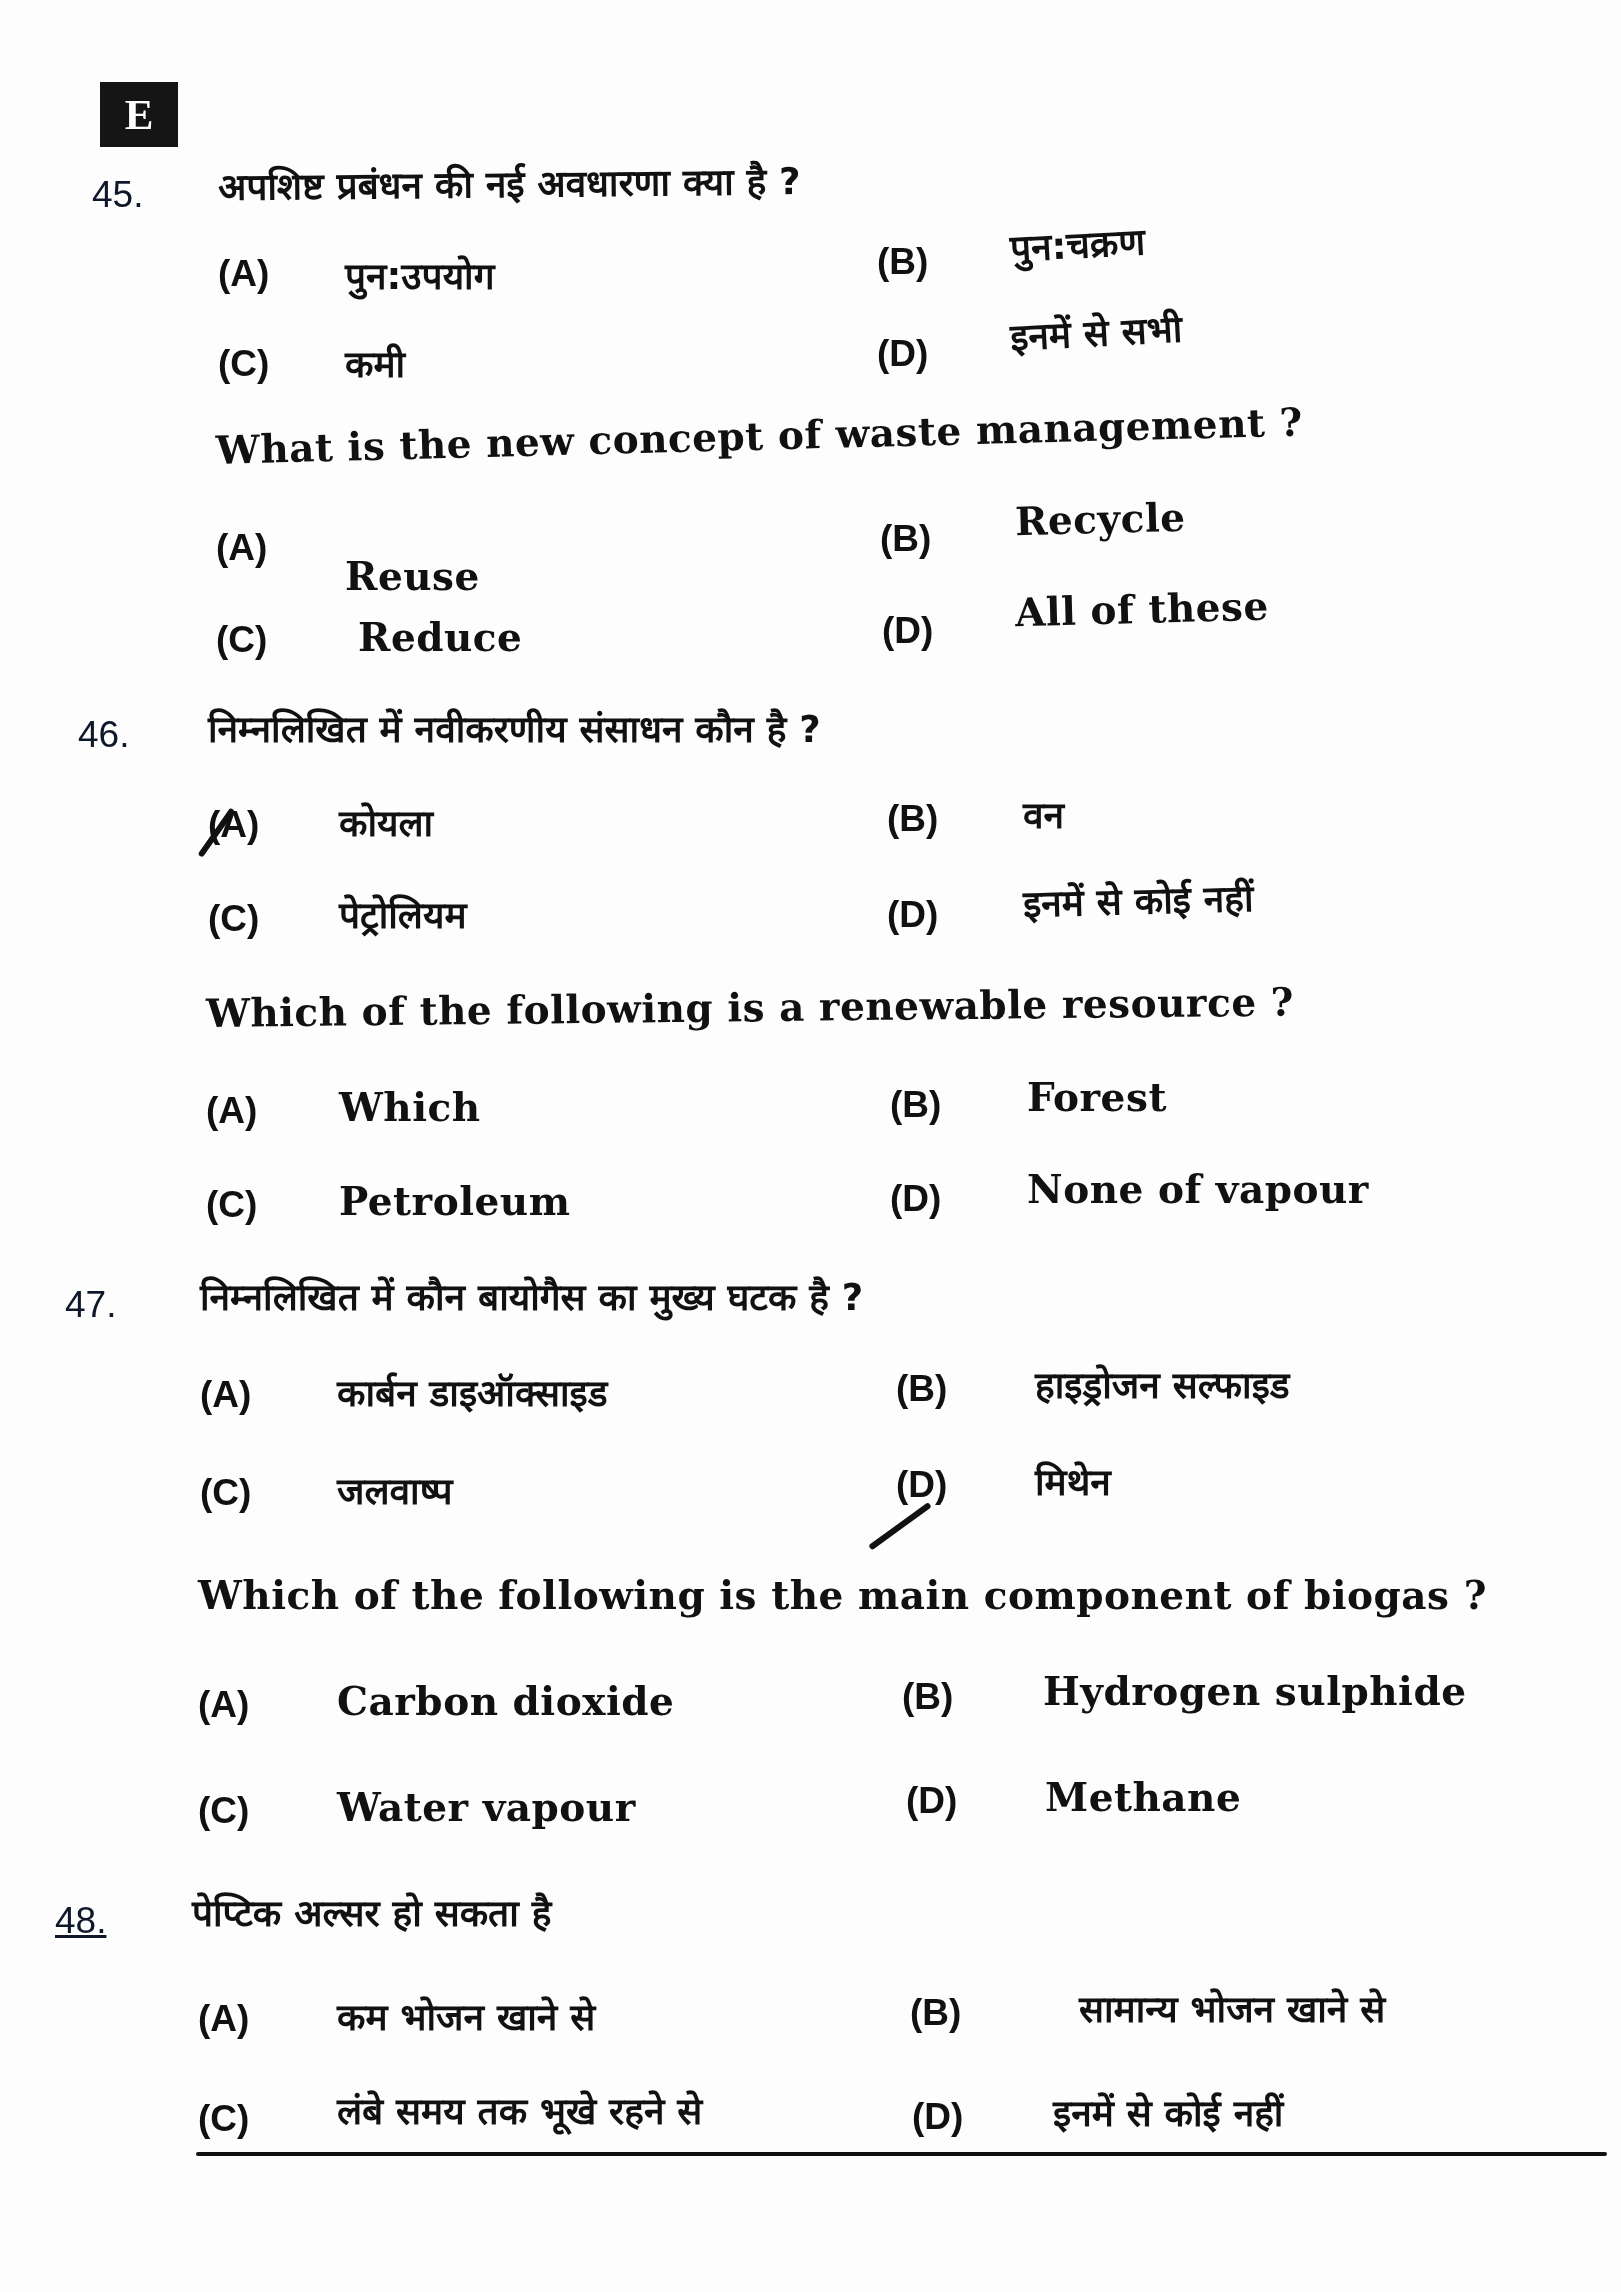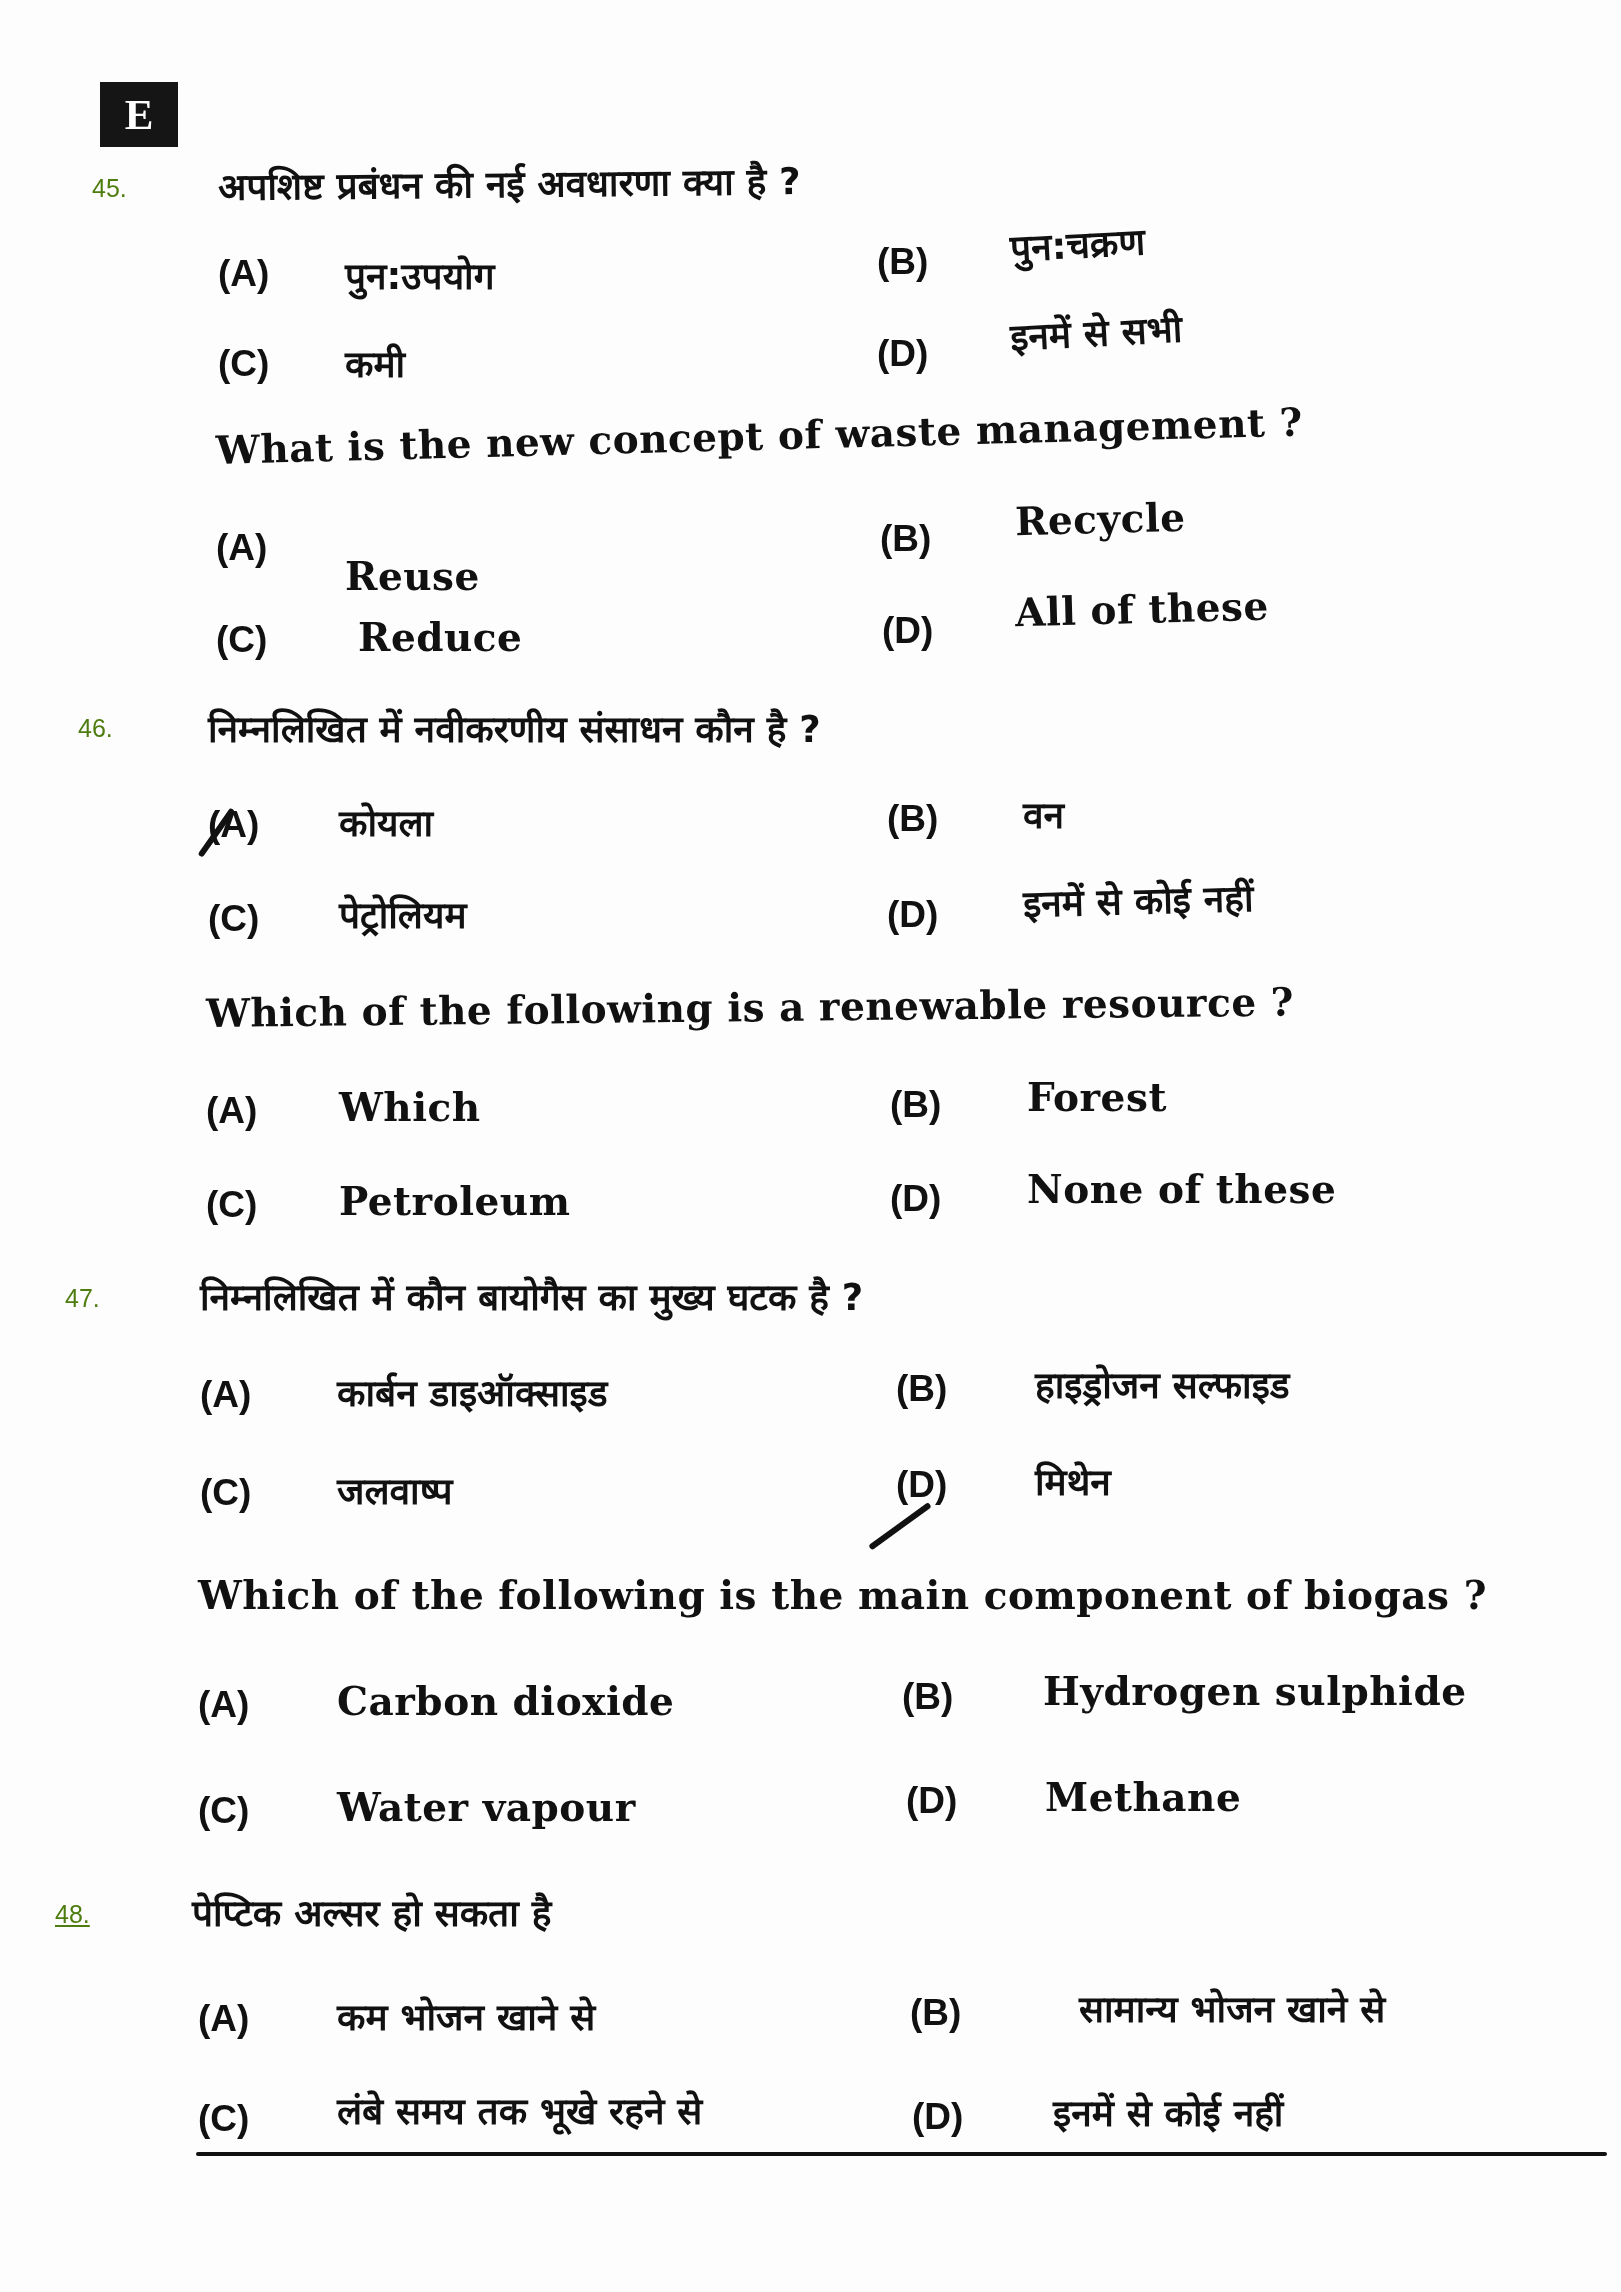--- a/index.html
+++ b/index.html
@@ -8,21 +8,21 @@
     font-family: "DejaVu Serif", "Liberation Serif", serif;
     color: #111111;
   }
   .page { position: absolute; inset: 0; background: #fdfdfd; }
   .set-badge {
     position: absolute; left: 100px; top: 82px; width: 78px; height: 65px;
     background: #151515; color: #ffffff; font-family: "Liberation Serif", serif;
     font-weight: bold; font-size: 43px; display: flex; align-items: center; justify-content: center;
   }
   .qnum {
-    position: absolute; font-family: "Liberation Sans", sans-serif; font-size: 25px; color: #4d7c0f;
+    position: absolute; font-family: "Liberation Sans", sans-serif; font-size: 37px; color: #0f172a;
   }
   .line {
     position: absolute; white-space: nowrap; font-weight: bold;
   }
   .hi { font-family: "DejaVu Sans", sans-serif; font-size: 37px; }
   .en { font-family: "DejaVu Serif", serif; font-size: 39px; letter-spacing: 0.5px; }
   .opt-label { position: absolute; font-family: "Liberation Sans", sans-serif; font-weight: bold; font-size: 37px; }
   .opt-text { position: absolute; white-space: nowrap; font-weight: bold; }
   .tick {
     position: absolute; height: 5.9px; background: #111; border-radius: 2.9px; transform-origin: left center;
@@ -79,21 +79,21 @@
 
     <span class="line en" style="left:206px;top:990px;transform:rotate(-0.6deg);transform-origin:left;">Which of the following is a renewable resource ?</span>
 
     <span class="opt-label" style="left:206px;top:1090px;">(A)</span>
     <span class="opt-text en" style="left:339px;top:1084px;">Which</span>
     <span class="opt-label" style="left:890px;top:1084px;">(B)</span>
     <span class="opt-text en" style="left:1027px;top:1074px;text-align:right;">Forest</span>
     <span class="opt-label" style="left:206px;top:1184px;">(C)</span>
     <span class="opt-text en" style="left:339px;top:1178px;">Petroleum</span>
     <span class="opt-label" style="left:890px;top:1178px;">(D)</span>
-    <span class="opt-text en" style="left:1027px;top:1166px;">None of these</span>
+    <span class="opt-text en" style="left:1027px;top:1166px;">None of vapour</span>
   </div>
 
   <div>
     <span class="qnum" style="left:65px;top:1284px;">47.</span>
     <span class="line hi" style="left:200px;top:1270px;">निम्नलिखित में कौन बायोगैस का मुख्य घटक है ?</span>
 
     <span class="opt-label" style="left:200px;top:1374px;">(A)</span>
     <span class="opt-text hi" style="left:337px;top:1366px;">कार्बन डाइऑक्साइड</span>
     <span class="opt-label" style="left:896px;top:1368px;">(B)</span>
     <span class="opt-text hi" style="left:1035px;top:1358px;">हाइड्रोजन सल्फाइड</span>

